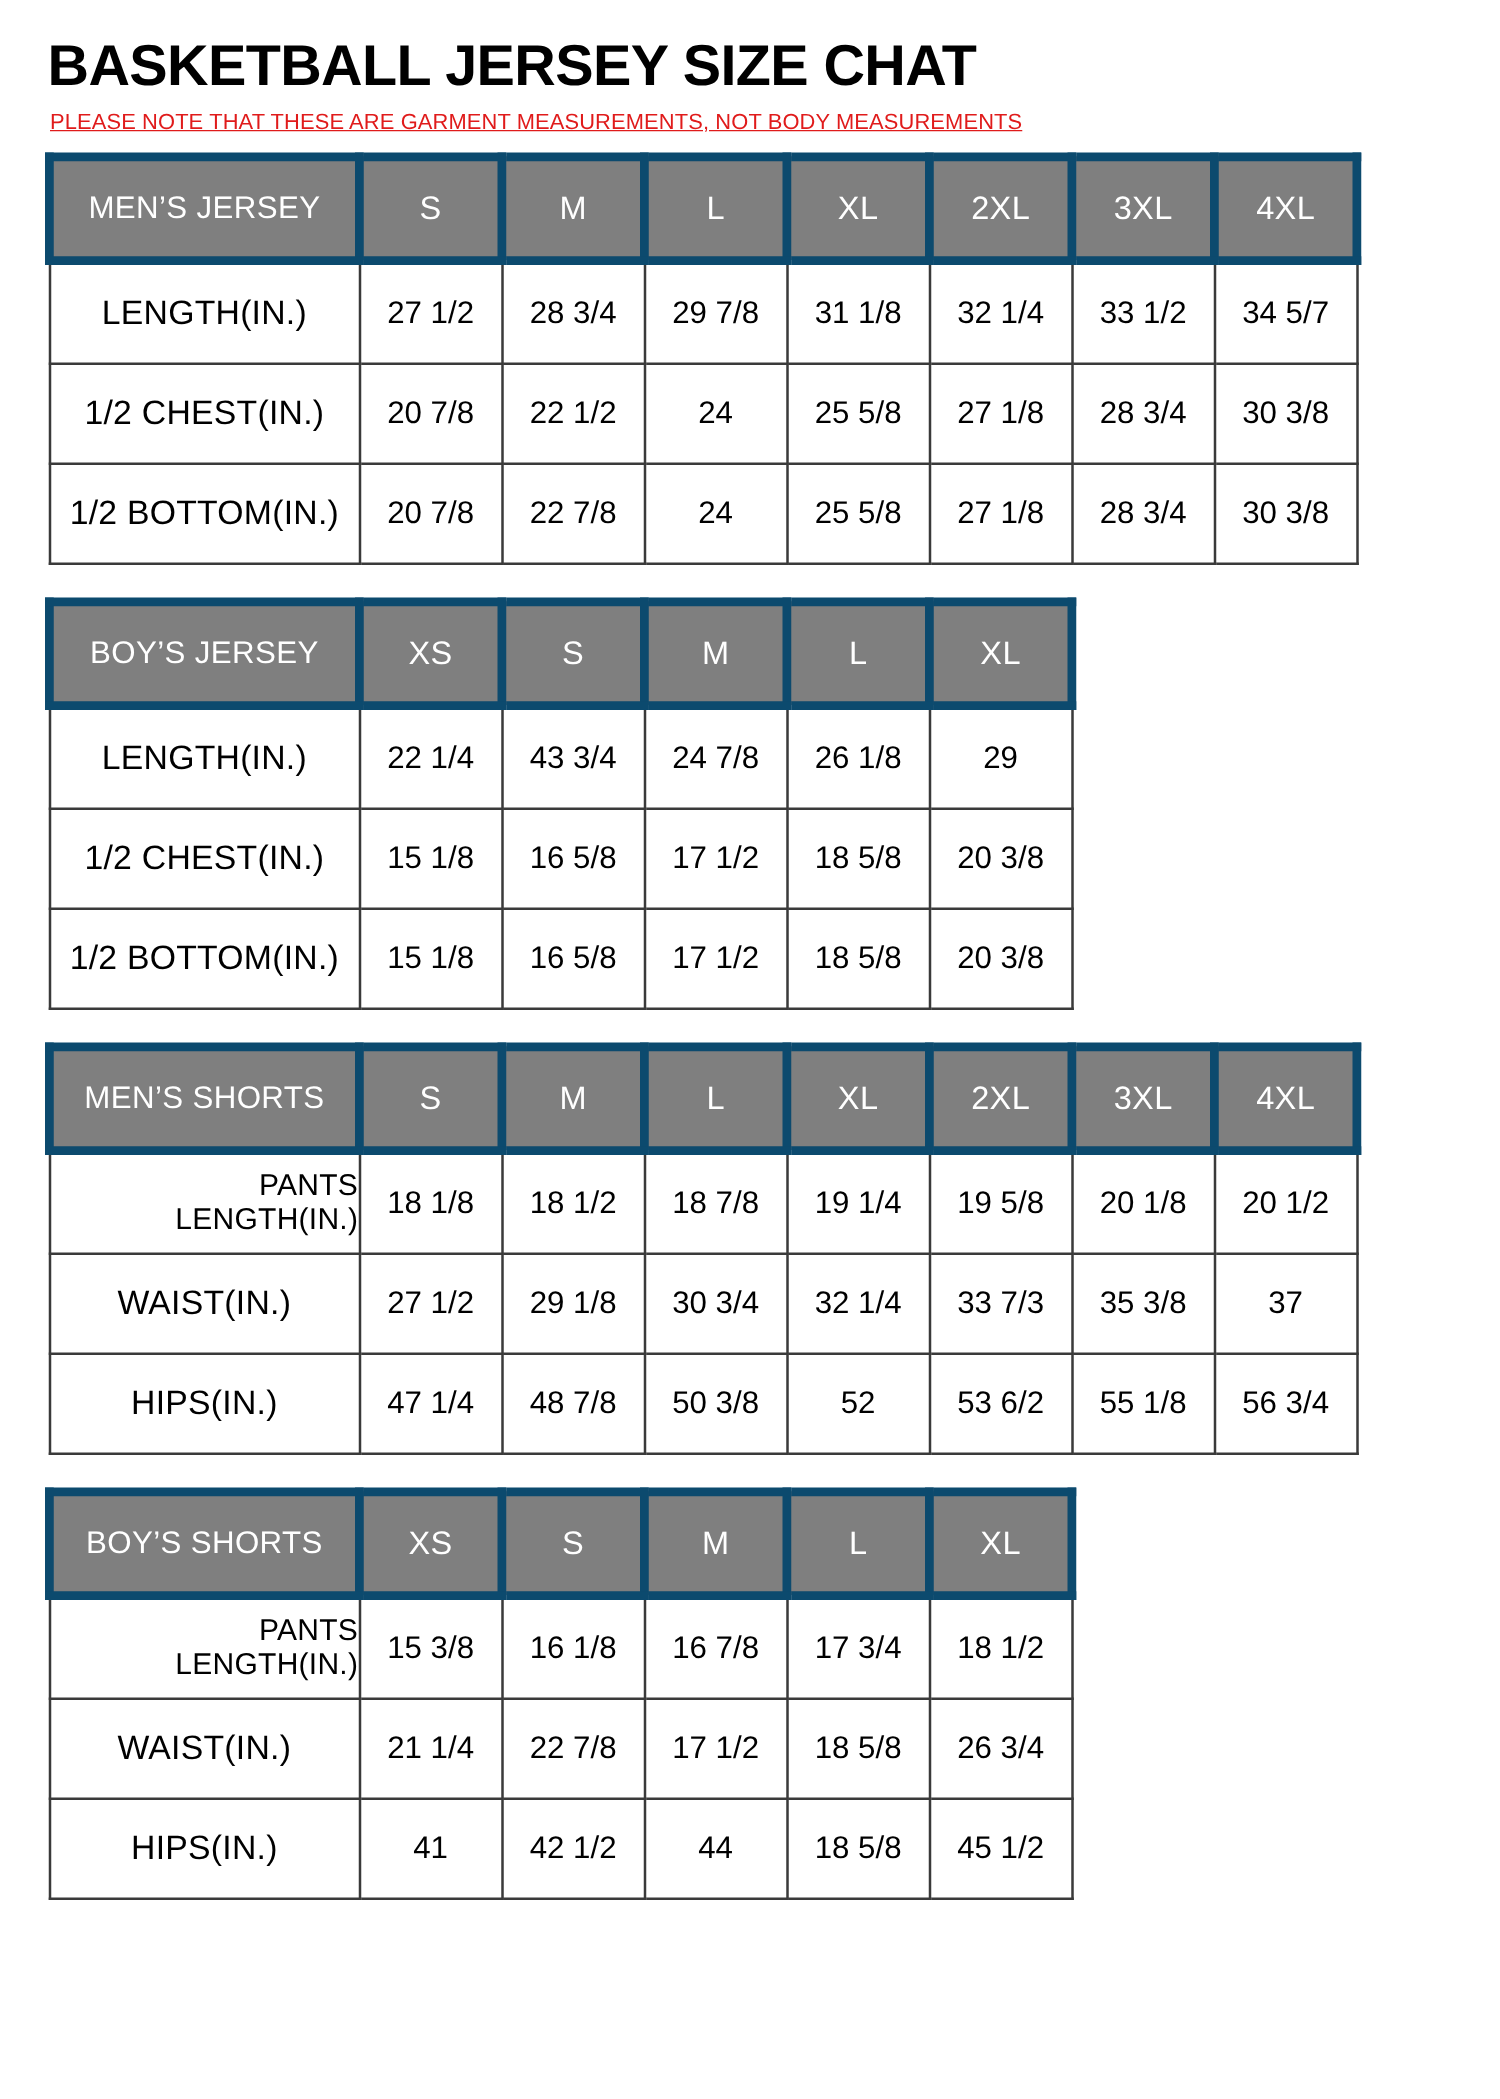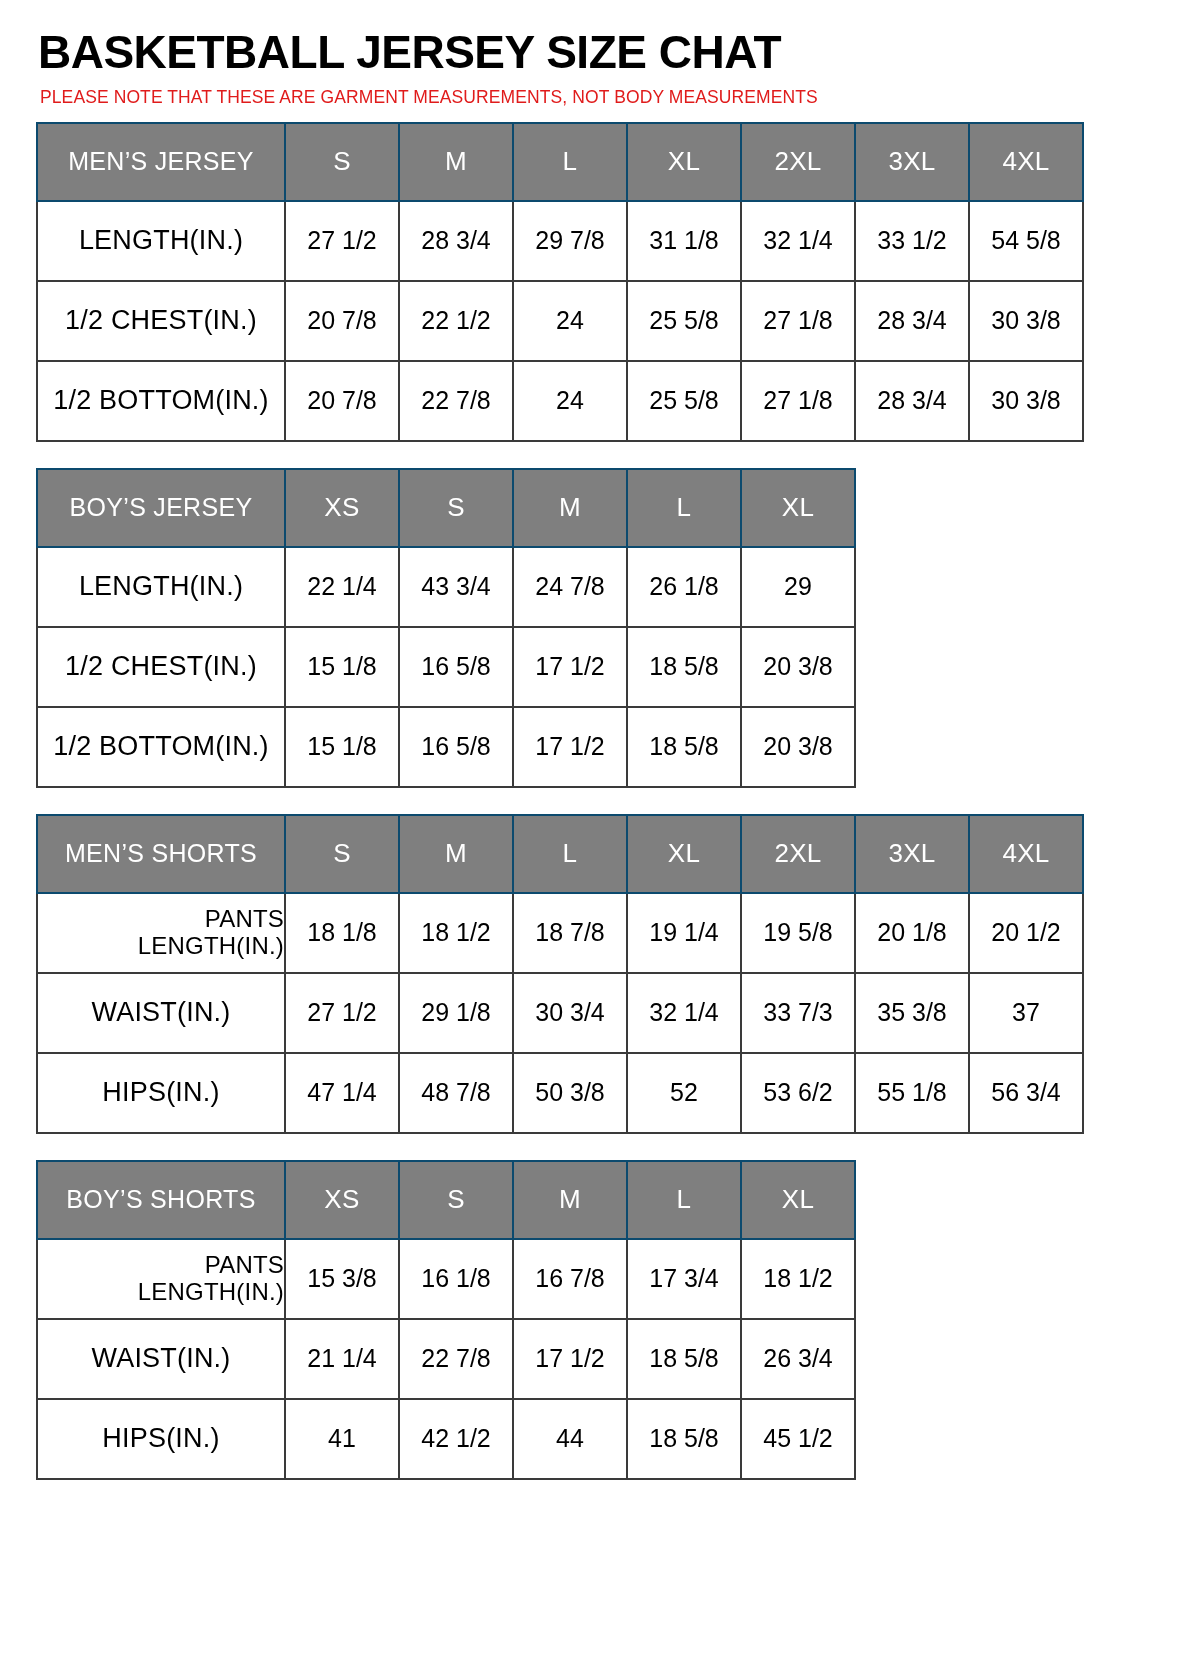--- a/index.html
+++ b/index.html
@@ -29,20 +29,21 @@
     margin: 8px 0 10px 8px;
     white-space: nowrap;
   }
   .note {
     color: #e01b1b;
     font-size: 17.5px;
     line-height: 1.35;
     margin: 0 0 12px 10px;
     max-width: 810px;
     letter-spacing: 0.1px;
+    text-decoration: underline;
   }
   table {
     border-collapse: collapse;
     margin: 0 0 26px 6px;
     table-layout: fixed;
   }
   table td, table th {
     border: 2px solid #ffffff;
     text-align: center;
     vertical-align: middle;
@@ -61,21 +62,21 @@
   }
   .hdr td.rowlabel {
     font-size: 25px;
   }
   tbody tr td {
     background: #ffffff;
     border: 2px solid #3a3a3a;
     color: #000000;
   }
   .hdr td {
-    border: 2px solid #0c4a6e;
+    border: 7px solid #0c4a6e;
   }
   tbody td.rowlabel {
     font-size: 27px;
     letter-spacing: 0.2px;
     white-space: nowrap;
   }
   tbody td.rowlabel.two-line {
     font-size: 24px;
     line-height: 1.12;
     white-space: normal;
@@ -126,21 +127,21 @@
         </thead>
         <tbody>
           <tr>
             <td class="rowlabel">LENGTH(IN.)</td>
             <td>27  1/2</td>
             <td>28  3/4</td>
             <td>29  7/8</td>
             <td>31  1/8</td>
             <td>32  1/4</td>
             <td>33  1/2</td>
-            <td>54  5/8</td>
+            <td>34  5/7</td>
           </tr>
           <tr>
             <td class="rowlabel">1/2  CHEST(IN.)</td>
             <td>20  7/8</td>
             <td>22  1/2</td>
             <td>24</td>
             <td>25  5/8</td>
             <td>27  1/8</td>
             <td>28  3/4</td>
             <td>30  3/8</td>

